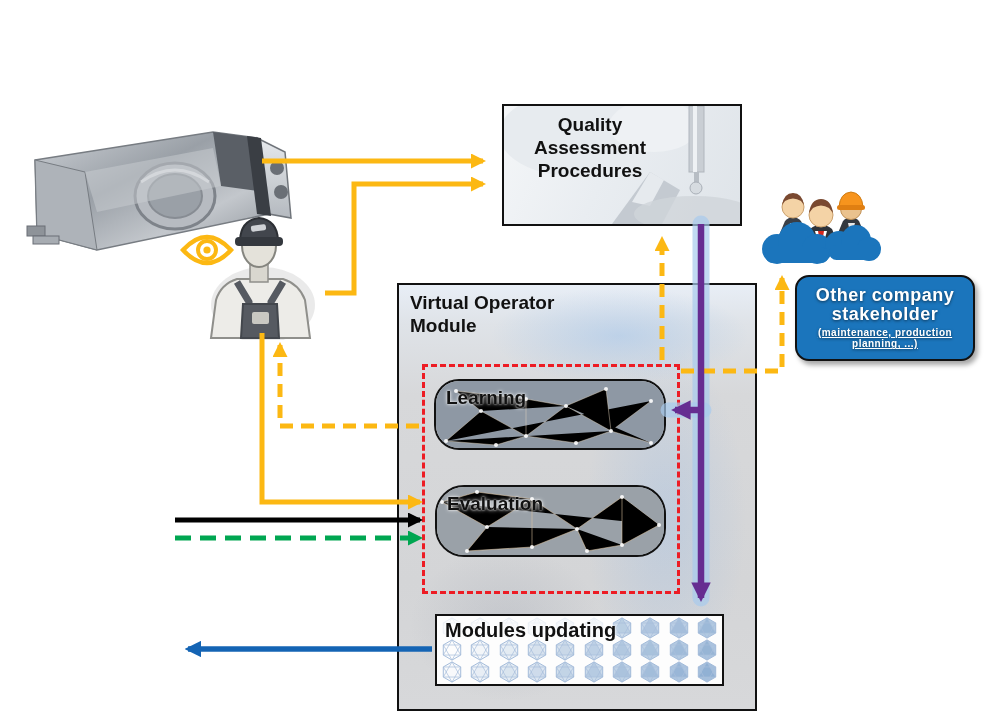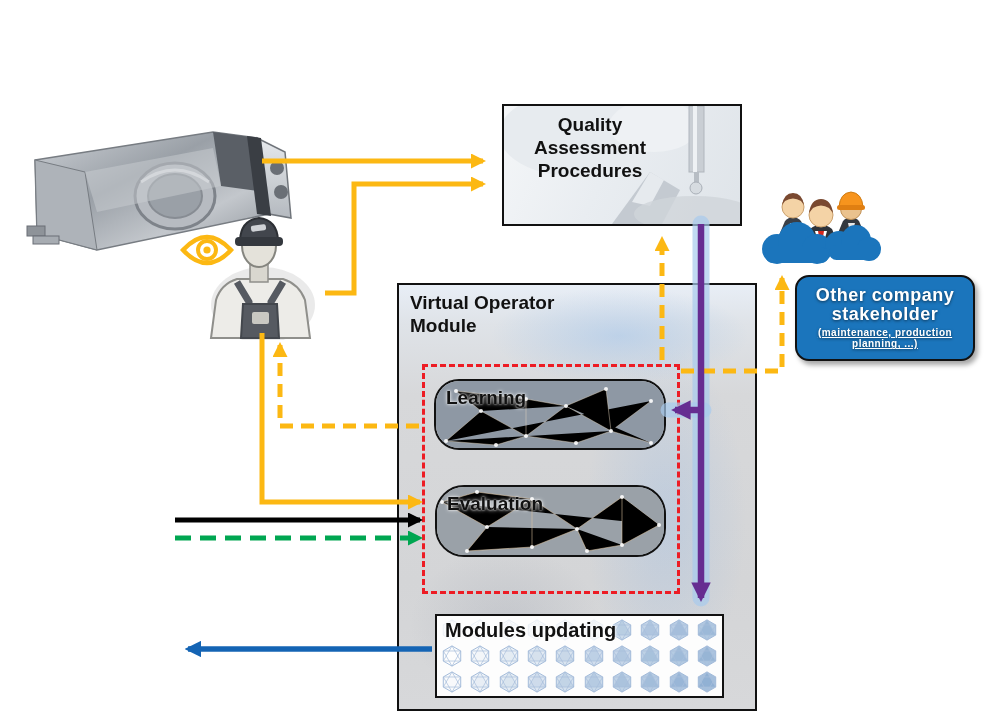--- a/index.html
+++ b/index.html
@@ -42,21 +42,21 @@
   #vkg-label{position:absolute;left:60px;top:284px;width:212px;text-align:right;
     color:#ED1C24;font-size:13.5px;font-weight:bold;z-index:3;letter-spacing:.2px;}
 
   .inner-box{position:absolute;border:2px solid #111;box-sizing:border-box;z-index:3;overflow:hidden;}
   #learning-box{left:35px;top:94px;width:232px;height:71px;border-radius:25px;}
   #evaluation-box{left:36px;top:200px;width:231px;height:72px;border-radius:29px;}
   .inner-box .lbl{position:absolute;left:10px;top:6px;font-size:19px;font-weight:bold;color:#111;
     text-shadow:0 0 4px rgba(255,255,255,.8),0 0 2px rgba(255,255,255,.9);}
   .inner-box svg.netbg{position:absolute;left:0;top:0;}
 
-  #modules-box{left:36px;top:329px;width:289px;height:84px;background:#fdfdfd;}
+  #modules-box{left:36px;top:329px;width:289px;height:72px;background:#fdfdfd;}
   #modules-grid{position:absolute;inset:1px;display:grid;grid-template-columns:repeat(10,1fr);
     grid-template-rows:repeat(3,1fr);}
   #modules-grid .cell{display:flex;align-items:center;justify-content:center;}
   #modules-label{position:absolute;left:8px;top:3px;font-size:20px;font-weight:bold;color:#111;
     text-shadow:0 0 5px #fff,0 0 3px #fff;z-index:2;white-space:nowrap;}
 
   
   .pic{position:absolute;z-index:3;}
   #workpiece-img{left:25px;top:122px;}
   #operator-img{left:203px;top:200px;}

